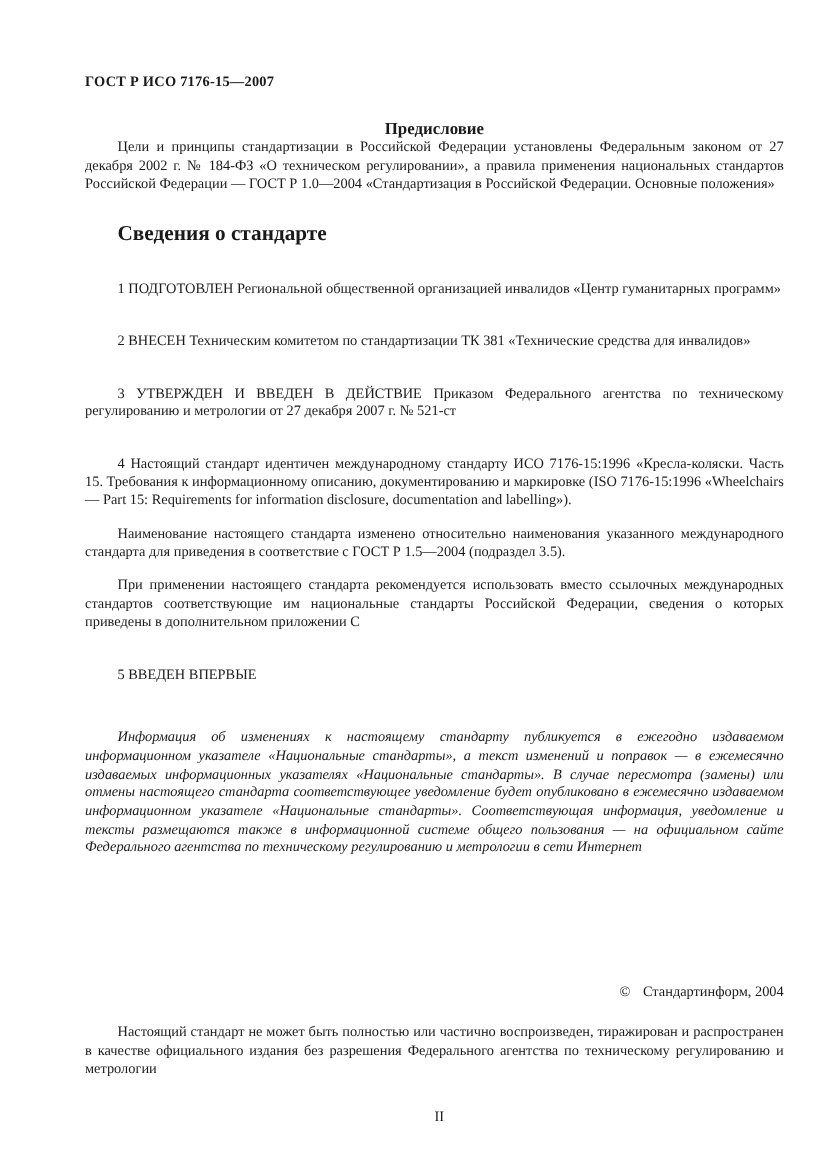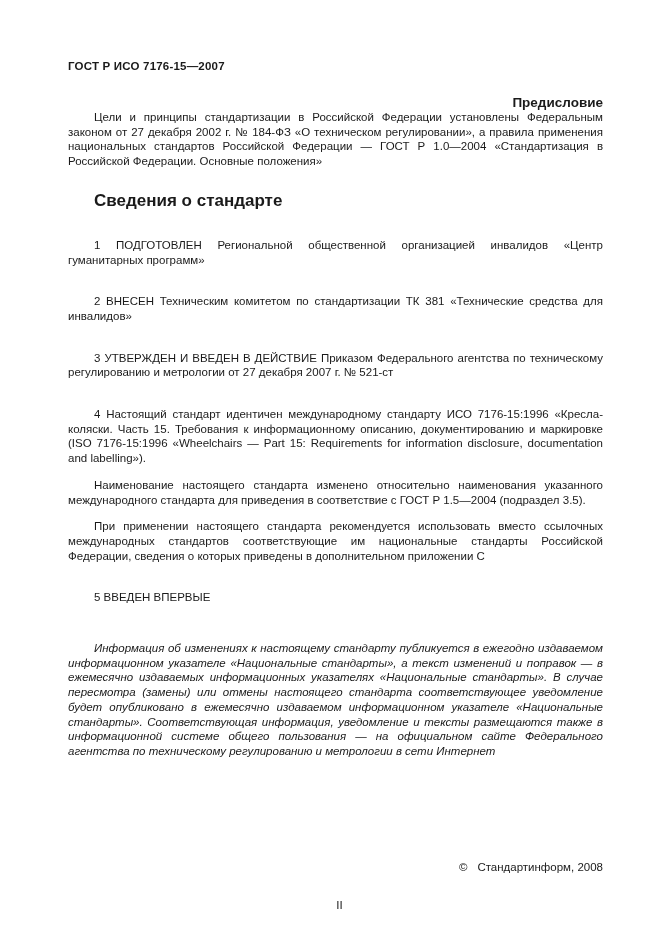--- a/index.html
+++ b/index.html
@@ -6,33 +6,33 @@
     margin: 0;
     padding: 0;
     background: #ffffff;
   }
   .page {
     position: relative;
     width: 661px;
     height: 936px;
     background: #ffffff;
     box-sizing: border-box;
-    padding: 60px 58px 0 68px;
-    font-family: Liberation Sans, sans-serif;
+    padding: 60px 34px 0 68px;
+    font-family: Liberation Serif, serif;
     color: #1a1a1a;
     overflow: hidden;
   }
   .doc-header {
     font-size: 11.5px;
     font-weight: bold;
     letter-spacing: 0.2px;
   }
   .doc-title {
     margin-top: 23px;
-    text-align: right;
+    text-align: center;
     font-size: 13.5px;
     font-weight: bold;
   }
   p {
     margin: 0;
     font-size: 11.5px;
     line-height: 14.7px;
     text-align: justify;
     text-indent: 26px;
   }
@@ -95,19 +95,20 @@
 
   <p class="note">Наименование настоящего стандарта изменено относительно наименования указанного международного стандарта для приведения в соответствие с ГОСТ Р 1.5—2004 (подраздел 3.5).</p>
 
   <p class="note">При применении настоящего стандарта рекомендуется использовать вместо ссылочных международных стандартов соответствующие им национальные стандарты Российской Федерации, сведения о которых приведены в дополнительном приложении С</p>
 
   <p class="item">5 ВВЕДЕН ВПЕРВЫЕ</p>
 
   <p class="notice">Информация об изменениях к настоящему стандарту публикуется в ежегодно издаваемом информационном указателе «Национальные стандарты», а текст изменений и поправок — в ежемесячно издаваемых информационных указателях «Национальные стандарты». В случае пересмотра (замены) или отмены настоящего стандарта соответствующее уведомление будет опубликовано в ежемесячно издаваемом информационном указателе «Национальные стандарты». Соответствующая информация, уведомление и тексты размещаются также в информационной системе общего пользования — на официальном сайте Федерального агентства по техническому регулированию и метрологии в сети Интернет</p>
 
   <p class="copyright">
-    <span class="c-symbol">©</span><span>Стандартинформ, 2008</span>
+    <span class="c-symbol">©</span><span>Стандартинформ, 2004</span>
   </p>
 
+  <p class="disclaimer">Настоящий стандарт не может быть полностью или частично воспроизведен, тиражирован и распространен в качестве официального издания без разрешения Федерального агентства по техническому регулированию и метрологии</p>
 
   <p class="page-number">II</p>
 
 </div>
 
 </body></html>

